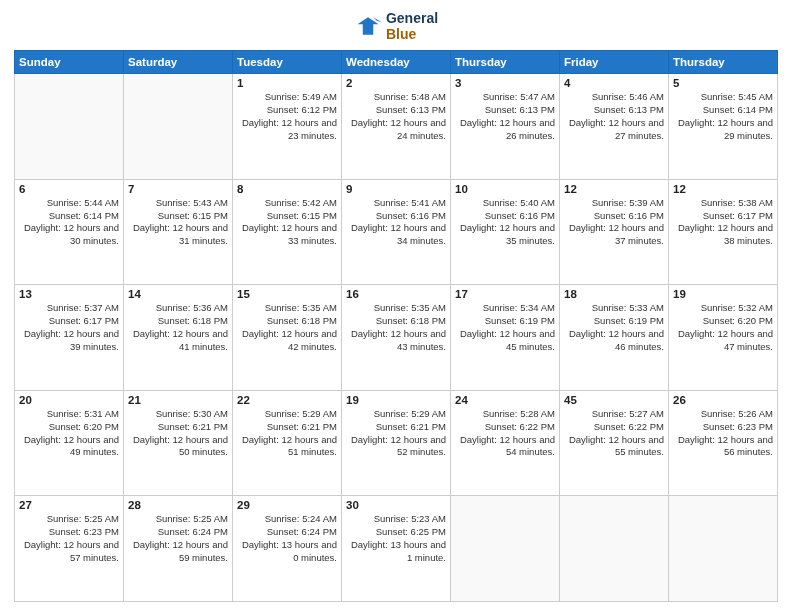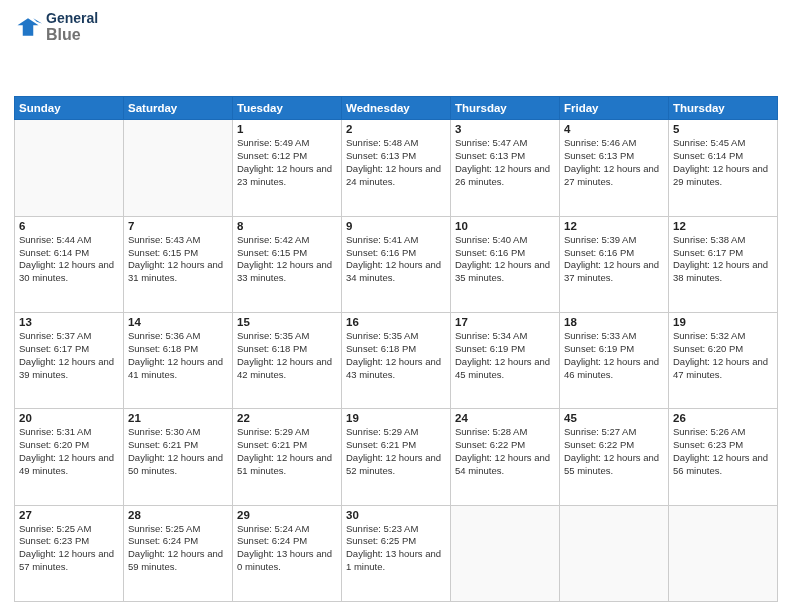--- a/index.html
+++ b/index.html
@@ -13,21 +13,21 @@
     }
     .page {
       width: 792px;
       height: 612px;
       padding: 10px 14px 10px 14px;
       display: flex;
       flex-direction: column;
     }
     .header {
       display: flex;
-      justify-content: flex-start;
+      justify-content: center;
       align-items: flex-start;
       margin-bottom: 8px;
     }
     .logo {
       display: flex;
       align-items: center;
       gap: 4px;
     }
     .logo-icon {
       width: 28px;
@@ -74,42 +74,42 @@
     .day-number {
       font-size: 11.5px;
       font-weight: bold;
       color: #222;
       margin-bottom: 2px;
     }
     .day-info {
       font-size: 9.5px;
       color: #333;
       line-height: 1.35;
+      text-align: right;
     }
     table {
       border-collapse: collapse;
       width: 100%;
-      margin-top: 44px;
     }
   </style>
 </head>
 <body>
 
 <div class="page">
   <div class="header">
     <div class="logo">
       <svg class="logo-icon" viewBox="0 0 32 32">
         <rect x="2" y="2" width="26" height="26" rx="3" fill="#fff"></rect>
 
         <polygon points="16,6 28,14 22,14 22,26 10,26 10,14 4,14" fill="#2176c7"></polygon>
         <polygon points="22,6 32,12 26,10" fill="#2176c7"></polygon>
       </svg>
       <div>
         <div style="font-size:14px;font-weight:bold;color:#1a3a5c;line-height:1.15;">General</div>
-        <div style="font-size:16px;font-weight:bold;color:#737373;line-height:1.15;">Blue</div>
+        <div style="font-size:14px;font-weight:bold;color:#a16207;line-height:1.15;">Blue</div>
       </div>
     </div>
   </div>
 
   <table class="calendar">
     <thead>
       <tr>
         <th>Sunday</th>
         <th>Saturday</th>
         <th>Tuesday</th>

